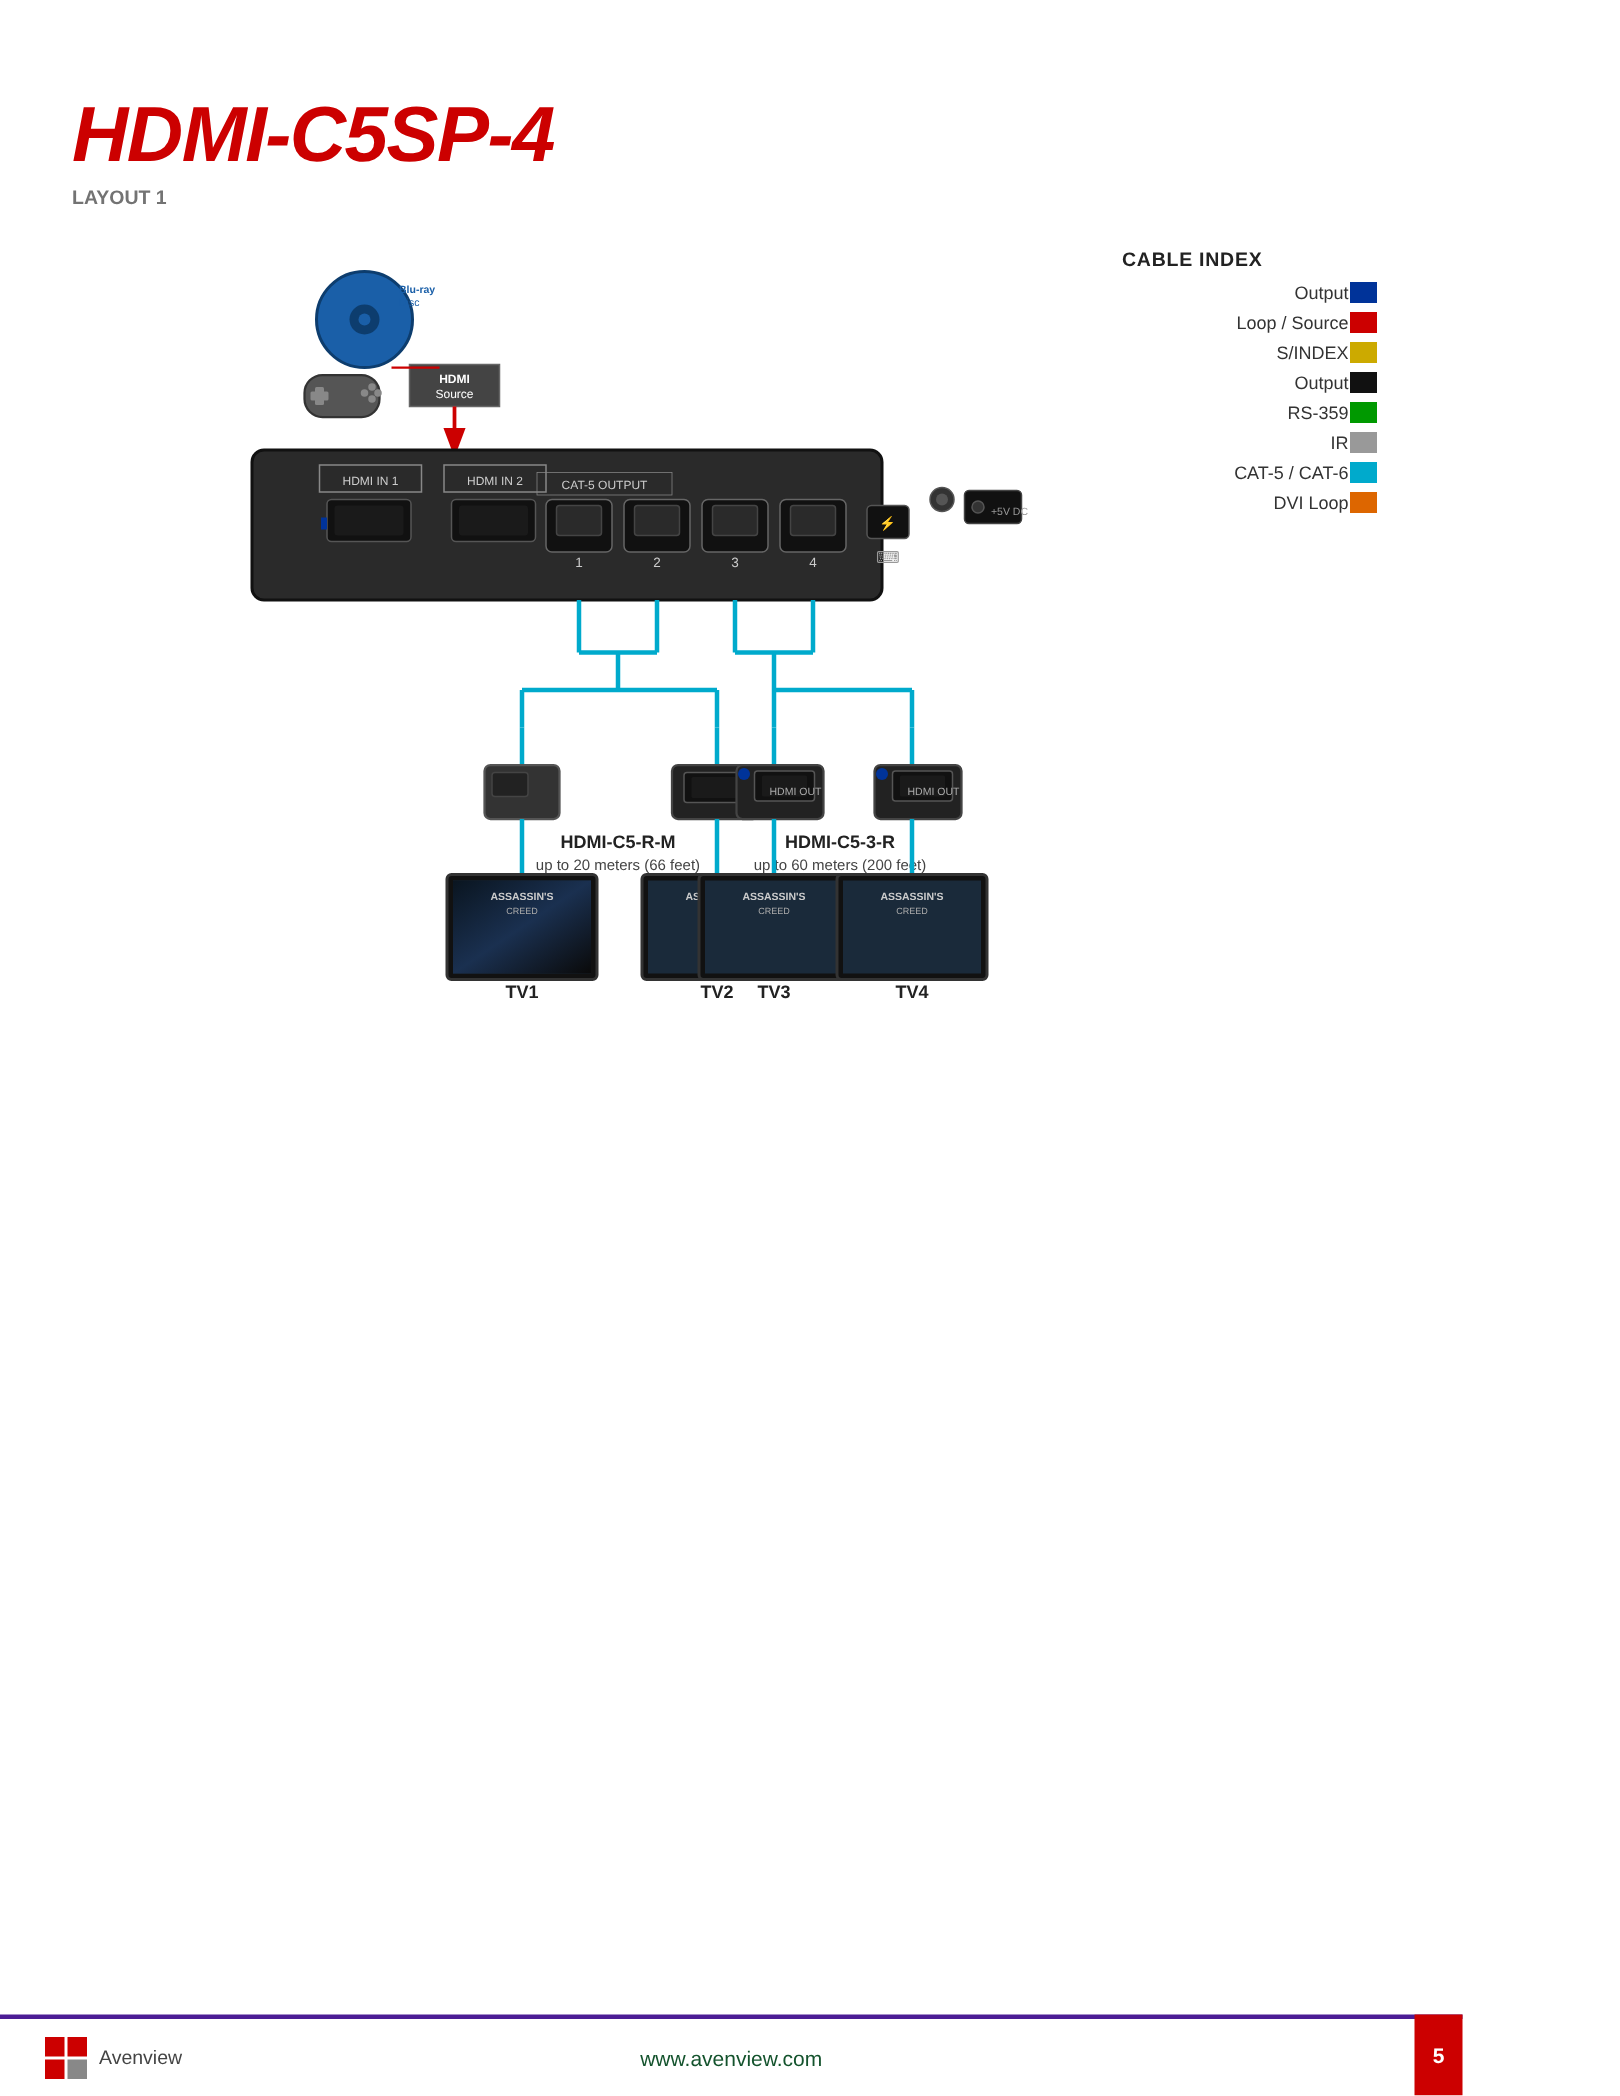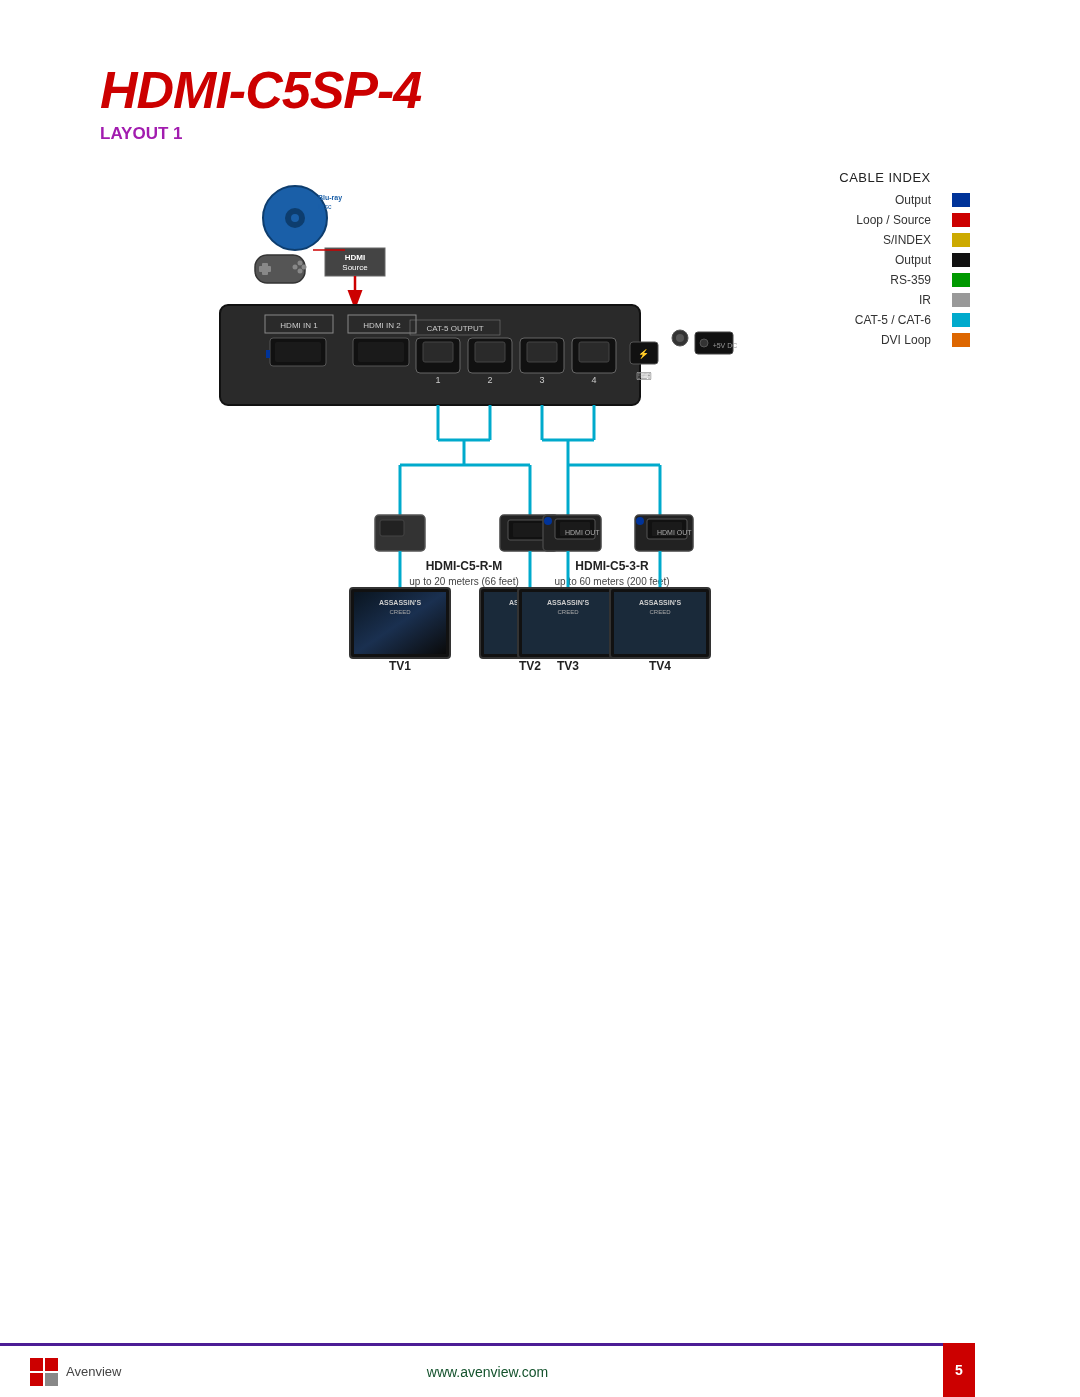--- a/index.html
+++ b/index.html
@@ -9,21 +9,21 @@
       background: #fff;
       font-family: Arial, Helvetica, sans-serif;
       position: relative;
     }
 
     .page-container {
       width: 975px;
       min-height: 1397px;
       background: #fff;
       position: relative;
-      padding: 60px 80px 60px 100px;
+      padding: 60px 80px 60px 48px;
     }
 
     
     .header-section {
       display: flex;
       justify-content: space-between;
       align-items: flex-start;
       margin-bottom: 10px;
     }
 
@@ -41,54 +41,54 @@
       color: #333;
       line-height: 1.6;
       padding-top: 10px;
     }
 
     .specs-block span.bold {
       font-weight: bold;
     }
 
     .layout-label {
-      font-size: 17px;
+      font-size: 13px;
       font-weight: bold;
-      color: #a21caf;
+      color: #737373;
       margin-bottom: 16px;
       margin-top: 4px;
     }
 
     
     .main-content {
       display: flex;
       gap: 0;
     }
 
     .cable-index {
       width: 180px;
       flex-shrink: 0;
       padding-left: 10px;
     }
 
     .cable-index-title {
       font-size: 13px;
-      font-weight: normal;
+      font-weight: bold;
       color: #222;
-      text-align: center;
+      text-align: left;
       margin-bottom: 8px;
       letter-spacing: 0.5px;
     }
 
     .cable-item {
       display: flex;
       align-items: flex-start;
       justify-content: flex-end;
       margin-bottom: 6px;
-      gap: 21px;
+      gap: 1px;
     }
 
     .cable-label {
       font-size: 12px;
       color: #333;
       text-align: right;
     }
 
     .cable-swatch {
       width: 18px;

